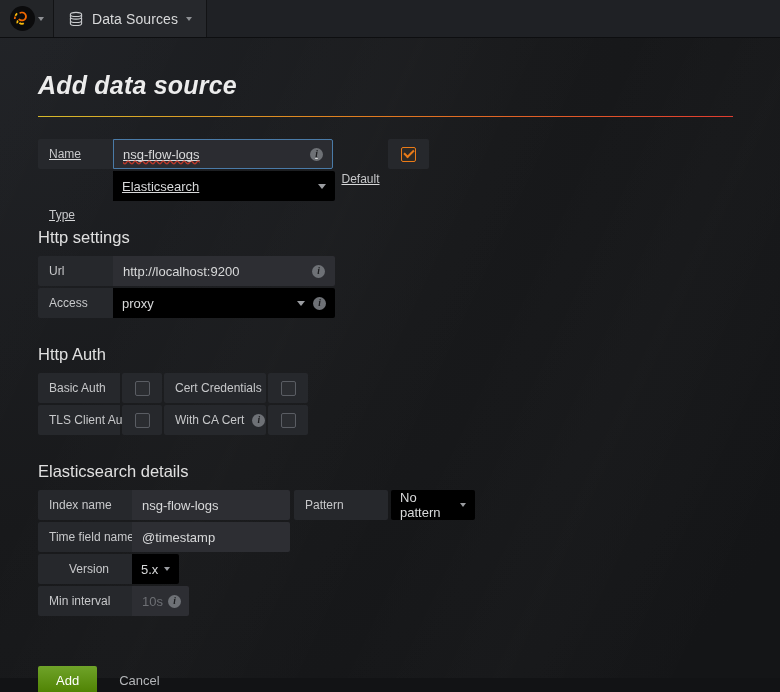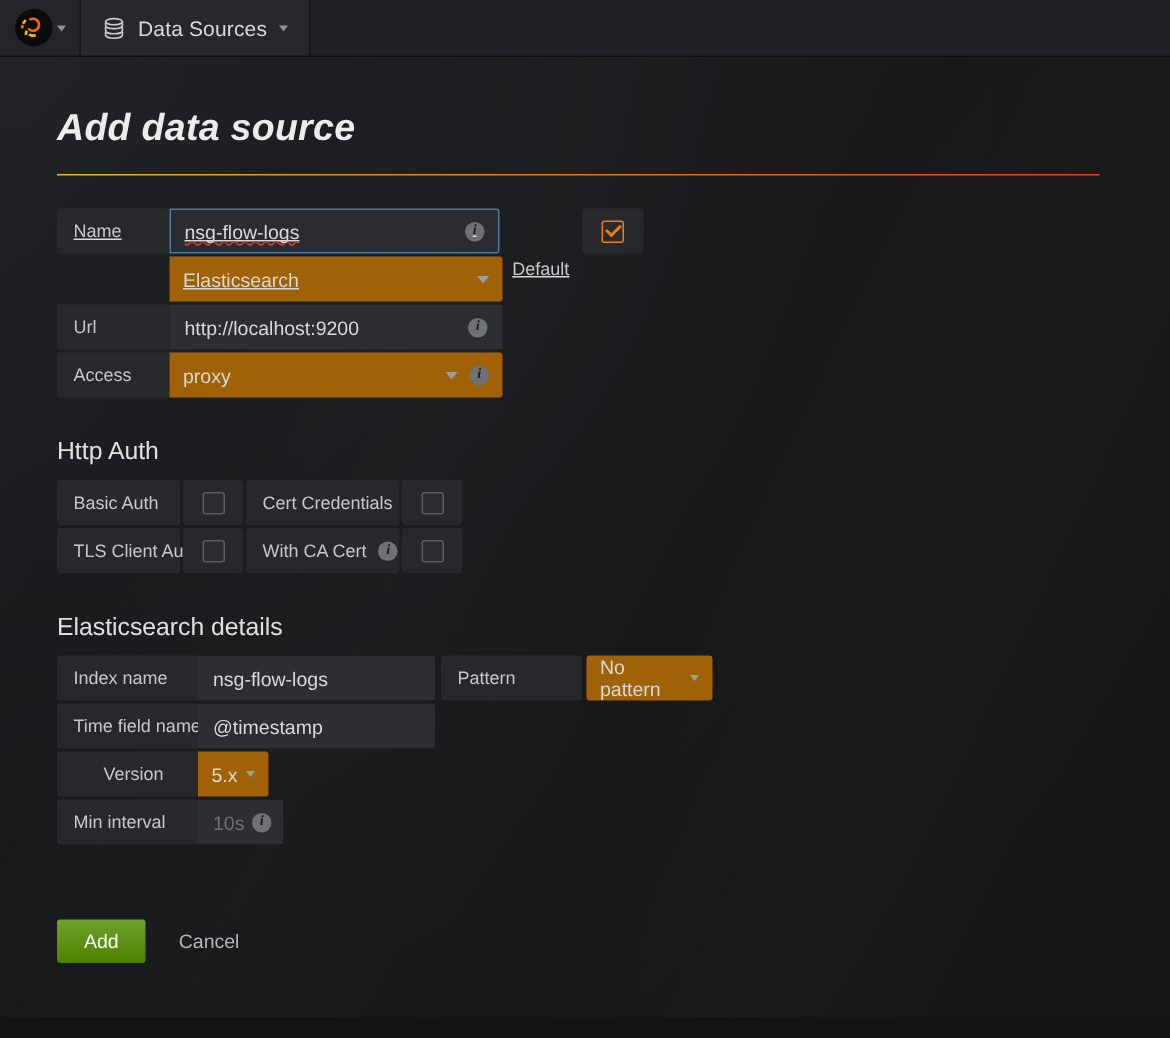--- a/index.html
+++ b/index.html
@@ -153,21 +153,21 @@
   .f-input .val { flex: 1; }
 
   .val.spell {
     text-decoration: underline wavy #c0392b;
     text-decoration-skip-ink: none;
   }
 
   .val.placeholder { color: #6d6f74; }
 
   .f-select {
-    background: #a16207;
+    background: #000000;
     display: flex;
     align-items: center;
     padding: 0 9px;
     color: #d8d9da;
     font-size: 13px;
     border-radius: 2px;
     cursor: pointer;
   }
   .f-select .val { flex: 1; }
 
@@ -330,20 +330,21 @@
 
     <div class="form-row">
       <div class="f-label" style="width:75px;margin-top:44px;">Type</div>
       <div class="f-select" style="width:222px;border-radius:0 2px 2px 0;">
         <span class="val">Elasticsearch</span>
         <span class="sel-caret"></span>
       </div>
     </div>
   </div>
 
+  <h2 class="section-title">Http settings</h2>
 
   <div class="form-group">
 
     <div class="form-row">
       <div class="f-label" style="width:75px;">Url</div>
       <div class="f-input" style="width:222px;">
         <span class="val">http://localhost:9200</span>
         <span class="info-icon">i</span>
       </div>
     </div>

